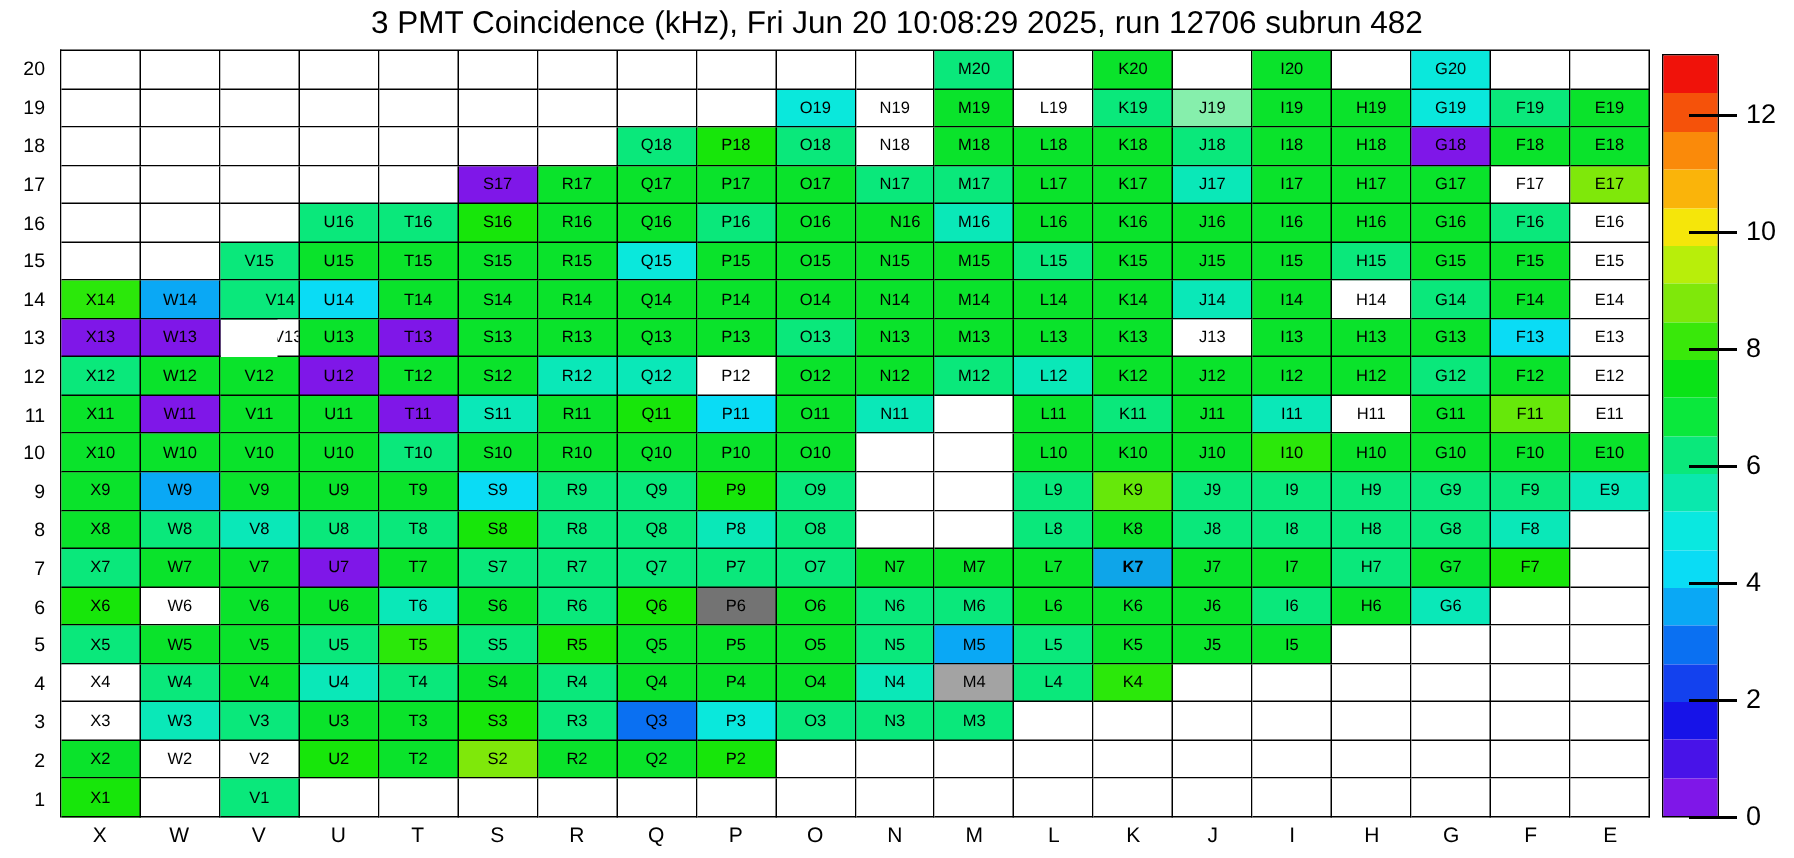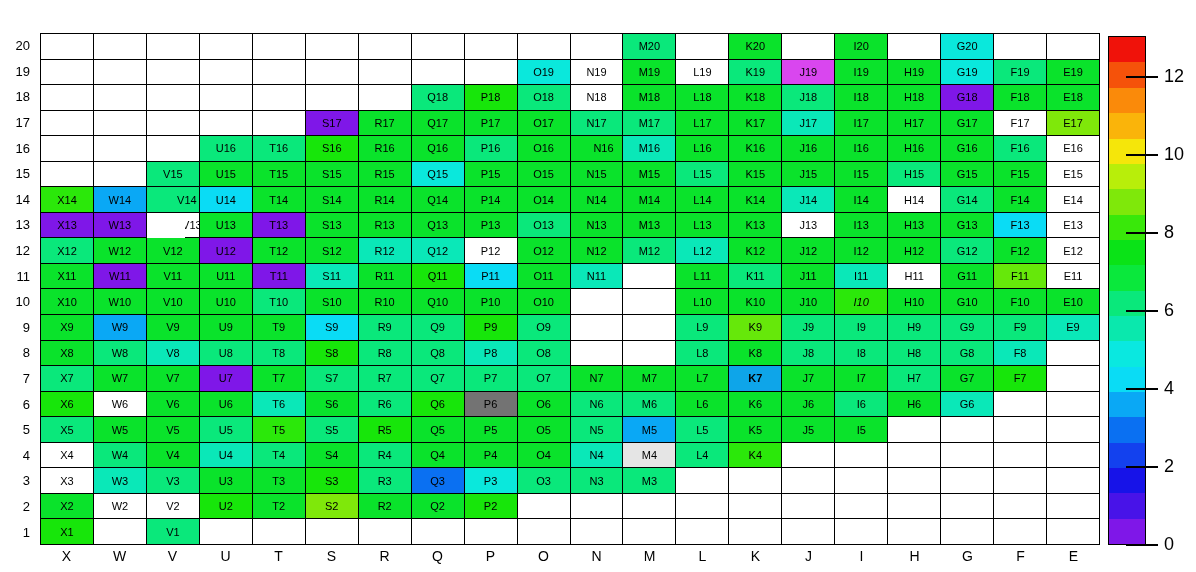--- a/index.html
+++ b/index.html
@@ -38,20 +38,21 @@
   }
   .band{flex:1;}
   #cbticks{position:absolute;left:1126px;top:36px;width:70px;height:509px;}
   .tickline{position:absolute;left:0;width:32px;height:2px;background:#000;}
   .ticklab{position:absolute;left:38px;font-size:18px;color:#000;}
 </style>
 </head>
 <body>
 
 <div id="canvas">
+  <div id="title">3 PMT Coincidence (kHz), Fri Jun 20 10:08:29 2025, run 12706 subrun 482</div>
   <div id="ylabels">
       <div class="ylab">20</div>
       <div class="ylab">19</div>
       <div class="ylab">18</div>
       <div class="ylab">17</div>
       <div class="ylab">16</div>
       <div class="ylab">15</div>
       <div class="ylab">14</div>
       <div class="ylab">13</div>
       <div class="ylab">12</div>
@@ -95,21 +96,21 @@
       <div class="cell"></div>
       <div class="cell"></div>
       <div class="cell"></div>
       <div class="cell"></div>
       <div class="cell"></div>
       <div class="cell" style="background: rgb(10, 232, 220);">O19</div>
       <div class="cell" style="background: rgb(255, 255, 255);">N19</div>
       <div class="cell" style="background: rgb(10, 227, 43);">M19</div>
       <div class="cell" style="background: rgb(255, 255, 255);">L19</div>
       <div class="cell" style="background: rgb(10, 232, 123);">K19</div>
-      <div class="cell" style="background: #d946ef;">J19</div>
+      <div class="cell" style="background: #86efac;">J19</div>
       <div class="cell" style="background: rgb(10, 227, 43);">I19</div>
       <div class="cell" style="background: rgb(10, 227, 43);">H19</div>
       <div class="cell" style="background: rgb(10, 232, 220);">G19</div>
       <div class="cell" style="background: rgb(10, 232, 123);">F19</div>
       <div class="cell" style="background: rgb(10, 227, 43);">E19</div>
       <div class="cell"></div>
       <div class="cell"></div>
       <div class="cell"></div>
       <div class="cell"></div>
       <div class="cell"></div>
@@ -276,21 +277,21 @@
       <div class="cell" style="background: rgb(10, 227, 43);">S10</div>
       <div class="cell" style="background: rgb(10, 227, 43);">R10</div>
       <div class="cell" style="background: rgb(10, 227, 43);">Q10</div>
       <div class="cell" style="background: rgb(10, 227, 43);">P10</div>
       <div class="cell" style="background: rgb(10, 227, 43);">O10</div>
       <div class="cell"></div>
       <div class="cell"></div>
       <div class="cell" style="background: rgb(10, 227, 43);">L10</div>
       <div class="cell" style="background: rgb(10, 227, 43);">K10</div>
       <div class="cell" style="background: rgb(10, 227, 43);">J10</div>
-      <div class="cell" style="background: rgb(43, 232, 10); font-style: italic;">I10</div>
+      <div class="cell" style="background: rgb(43, 232, 10);">I10</div>
       <div class="cell" style="background: rgb(10, 227, 43);">H10</div>
       <div class="cell" style="background: rgb(10, 227, 43);">G10</div>
       <div class="cell" style="background: rgb(10, 227, 43);">F10</div>
       <div class="cell" style="background: rgb(10, 227, 43);">E10</div>
       <div class="cell" style="background: rgb(10, 227, 43);">X9</div>
       <div class="cell" style="background: rgb(10, 168, 245);">W9</div>
       <div class="cell" style="background: rgb(10, 227, 43);">V9</div>
       <div class="cell" style="background: rgb(10, 227, 43);">U9</div>
       <div class="cell" style="background: rgb(10, 227, 43);">T9</div>
       <div class="cell" style="background: rgb(10, 220, 245);">S9</div>
@@ -392,21 +393,21 @@
       <div class="cell" style="background: rgb(10, 232, 123);">W4</div>
       <div class="cell" style="background: rgb(10, 227, 43);">V4</div>
       <div class="cell" style="background: rgb(10, 232, 184);">U4</div>
       <div class="cell" style="background: rgb(10, 232, 123);">T4</div>
       <div class="cell" style="background: rgb(10, 227, 43);">S4</div>
       <div class="cell" style="background: rgb(10, 232, 123);">R4</div>
       <div class="cell" style="background: rgb(10, 227, 43);">Q4</div>
       <div class="cell" style="background: rgb(10, 227, 43);">P4</div>
       <div class="cell" style="background: rgb(10, 227, 43);">O4</div>
       <div class="cell" style="background: rgb(10, 232, 184);">N4</div>
-      <div class="cell" style="background: #e5e5e5;">M4</div>
+      <div class="cell" style="background: #a3a3a3;">M4</div>
       <div class="cell" style="background: rgb(10, 232, 123);">L4</div>
       <div class="cell" style="background: rgb(43, 232, 10);">K4</div>
       <div class="cell"></div>
       <div class="cell"></div>
       <div class="cell"></div>
       <div class="cell"></div>
       <div class="cell"></div>
       <div class="cell"></div>
       <div class="cell" style="background: rgb(255, 255, 255);">X3</div>
       <div class="cell" style="background: rgb(10, 232, 184);">W3</div>

